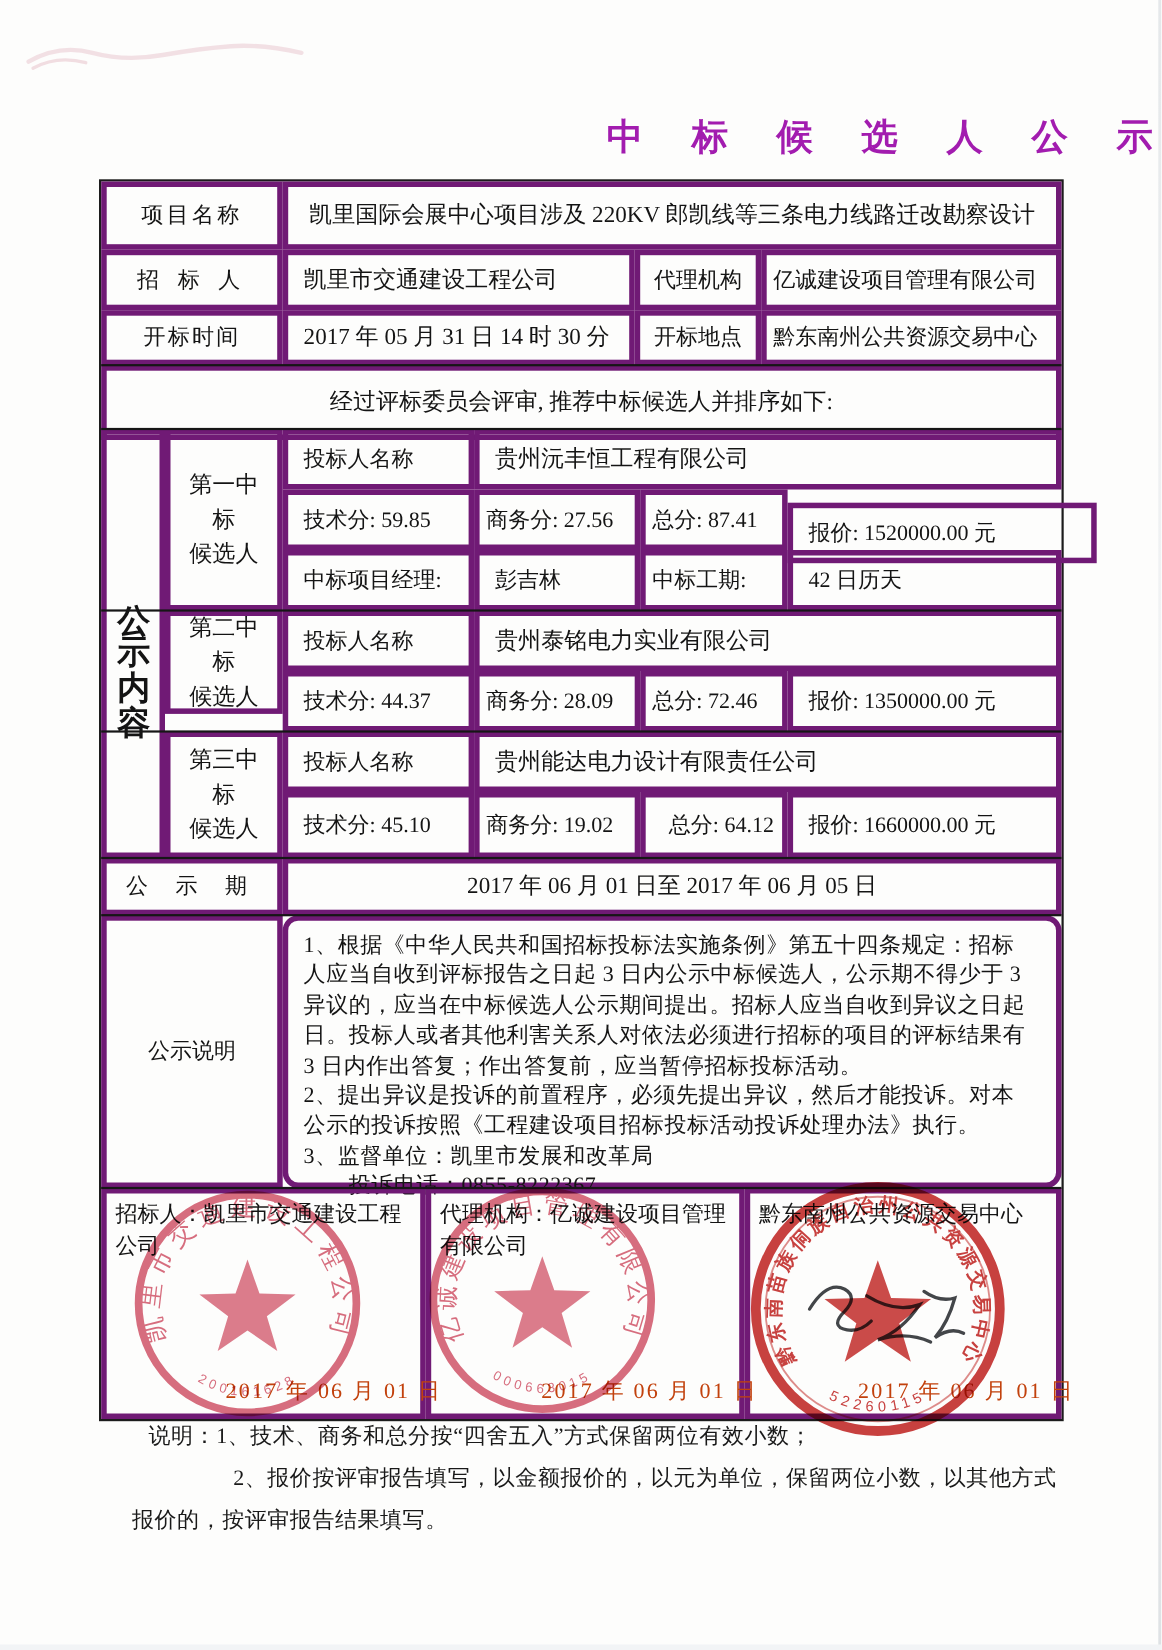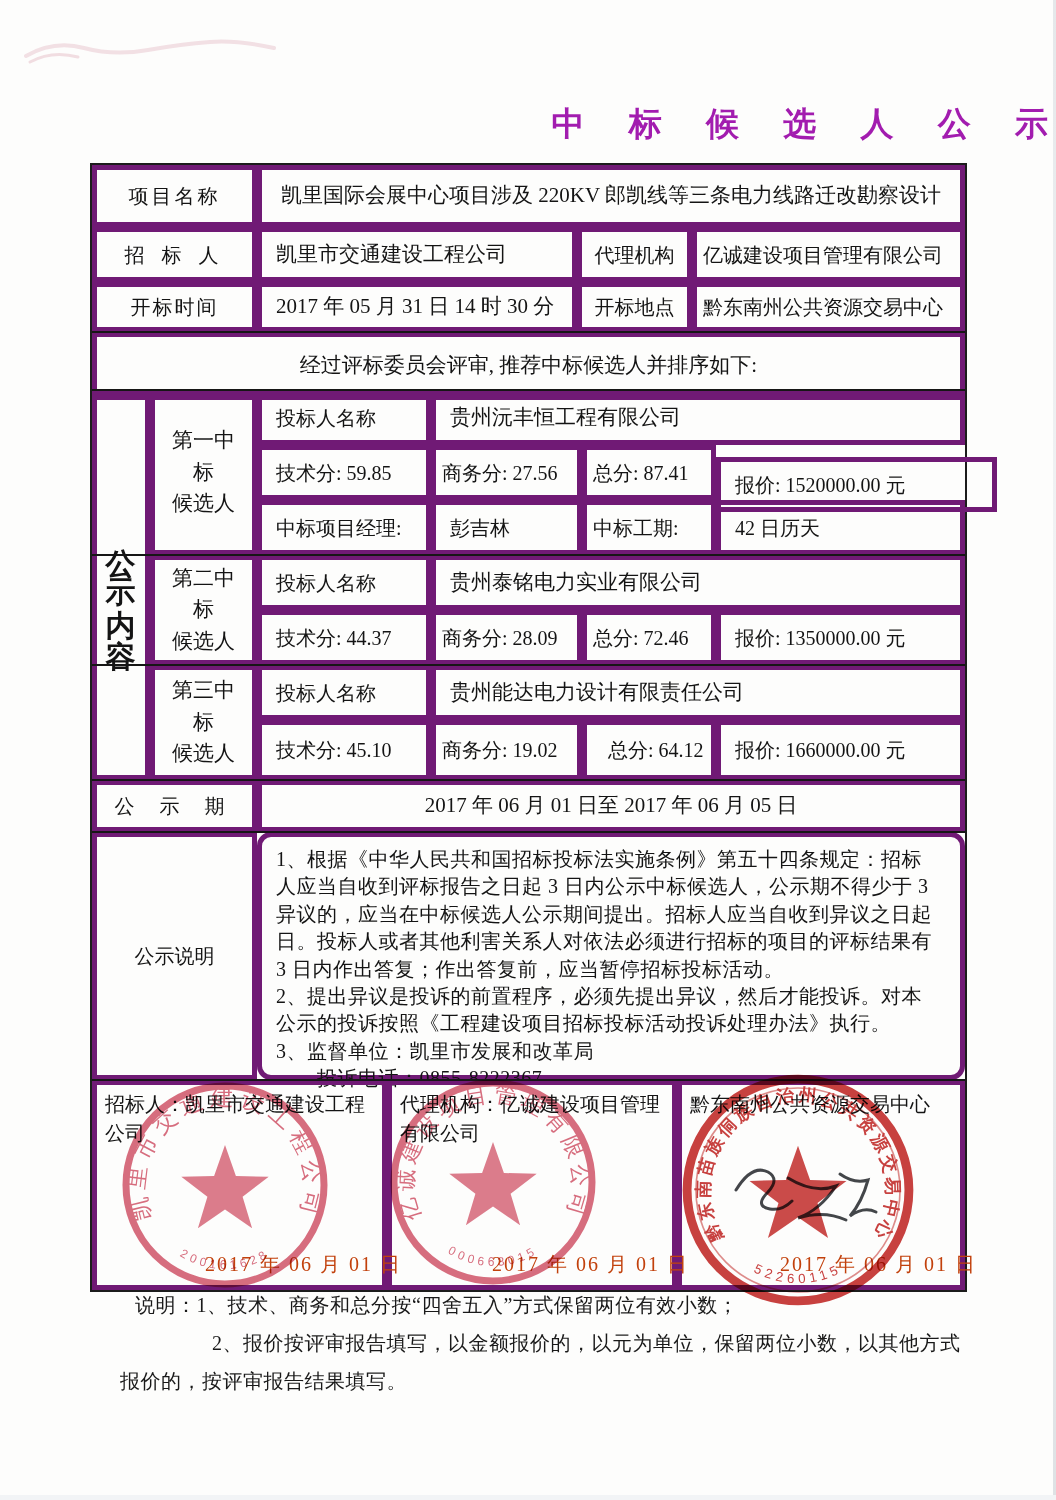--- a/index.html
+++ b/index.html
@@ -70,21 +70,21 @@
     <div class="cell padl" style="left:339px;top:225px;width:534px;height:55px;font-size:21px;">贵州沅丰恒工程有限公司</div>
     <div class="cell padl" style="left:165px;top:280px;width:174px;height:55px;">技术分: 59.85</div>
     <div class="cell" style="left:339px;top:280px;width:151px;height:55px;padding:0 6px;">商务分: 27.56</div>
     <div class="cell" style="left:490px;top:280px;width:134px;height:55px;padding:0 6px;">总分: 87.41</div>
     <div class="cell padl" style="left:624px;top:280px;width:281px;height:55px;margin-top:12px;">报价: 1520000.00 元</div>
     <div class="cell padl" style="left:165px;top:335px;width:174px;height:55px;">中标项目经理:</div>
     <div class="cell padl" style="left:339px;top:335px;width:151px;height:55px;">彭吉林</div>
     <div class="cell" style="left:490px;top:335px;width:134px;height:55px;padding:0 6px;">中标工期:</div>
     <div class="cell padl" style="left:624px;top:335px;width:249px;height:55px;">42 日历天</div>
 
-    <div class="cell rank" style="left:58px;top:390px;width:107px;height:110px;">
+    <div class="cell rank" style="left:58px;top:390px;width:107px;height:94px;">
       <div>第二中标</div>
       <div>候选人</div>
     </div>
     <div class="cell padl" style="left:165px;top:390px;width:174px;height:55px;">投标人名称</div>
     <div class="cell padl" style="left:339px;top:390px;width:534px;height:55px;font-size:21px;">贵州泰铭电力实业有限公司</div>
     <div class="cell padl" style="left:165px;top:445px;width:174px;height:55px;">技术分: 44.37</div>
     <div class="cell" style="left:339px;top:445px;width:151px;height:55px;padding:0 6px;">商务分: 28.09</div>
     <div class="cell" style="left:490px;top:445px;width:134px;height:55px;padding:0 6px;">总分: 72.46</div>
     <div class="cell padl" style="left:624px;top:445px;width:249px;height:55px;">报价: 1350000.00 元</div>
 

